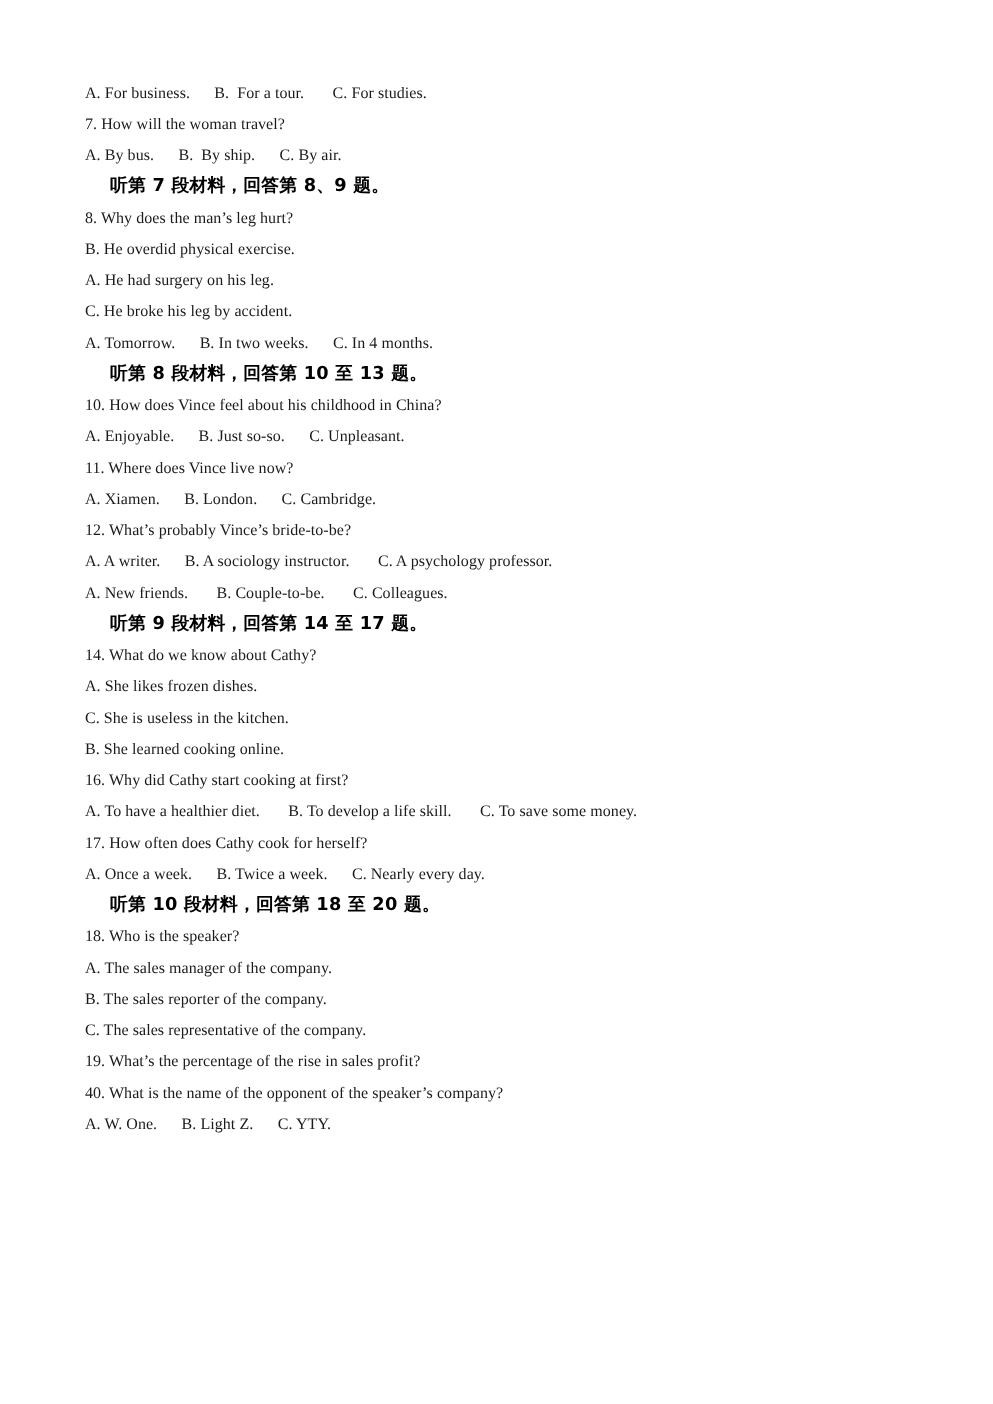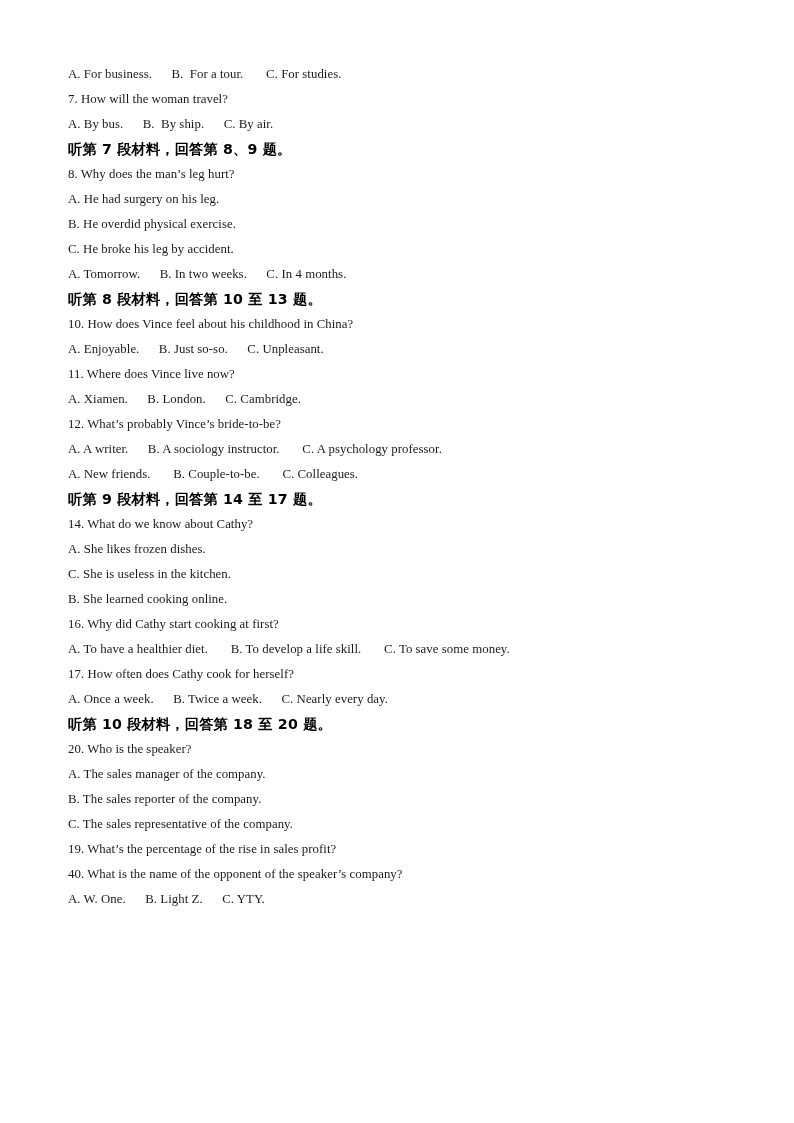--- a/index.html
+++ b/index.html
@@ -30,55 +30,56 @@
     color: #1a1a1a;
   }
   .heading {
     font-size: 14.2px;
     line-height: 25px;
     font-weight: bold;
     white-space: pre;
     color: #000000;
     font-family: "DejaVu Sans", "Liberation Sans", sans-serif;
     letter-spacing: 0.2px;
+    margin-left: 20px;
   }
 </style>
 </head>
 <body>
 
 <div class="page">
   <div class="content">
       <div class="line">A. For business.      B.  For a tour.       C. For studies.</div>
       <div class="line">7. How will the woman travel?</div>
       <div class="line">A. By bus.      B.  By ship.      C. By air.</div>
       <div class="heading">听第 7 段材料，回答第 8、9 题。</div>
       <div class="line">8. Why does the man’s leg hurt?</div>
+      <div class="line">B. He overdid physical exercise.</div>
       <div class="line">A. He had surgery on his leg.</div>
-      <div class="line">B. He overdid physical exercise.</div>
       <div class="line">C. He broke his leg by accident.</div>
       <div class="line">A. Tomorrow.      B. In two weeks.      C. In 4 months.</div>
       <div class="heading">听第 8 段材料，回答第 10 至 13 题。</div>
       <div class="line">10. How does Vince feel about his childhood in China?</div>
       <div class="line">A. Enjoyable.      B. Just so-so.      C. Unpleasant.</div>
       <div class="line">11. Where does Vince live now?</div>
       <div class="line">A. Xiamen.      B. London.      C. Cambridge.</div>
       <div class="line">12. What’s probably Vince’s bride-to-be?</div>
       <div class="line">A. A writer.      B. A sociology instructor.       C. A psychology professor.</div>
       <div class="line">A. New friends.       B. Couple-to-be.       C. Colleagues.</div>
       <div class="heading">听第 9 段材料，回答第 14 至 17 题。</div>
       <div class="line">14. What do we know about Cathy?</div>
       <div class="line">A. She likes frozen dishes.</div>
       <div class="line">C. She is useless in the kitchen.</div>
       <div class="line">B. She learned cooking online.</div>
       <div class="line">16. Why did Cathy start cooking at first?</div>
       <div class="line">A. To have a healthier diet.       B. To develop a life skill.       C. To save some money.</div>
       <div class="line">17. How often does Cathy cook for herself?</div>
       <div class="line">A. Once a week.      B. Twice a week.      C. Nearly every day.</div>
       <div class="heading">听第 10 段材料，回答第 18 至 20 题。</div>
-      <div class="line">20. Who is the speaker?</div>
+      <div class="line">18. Who is the speaker?</div>
       <div class="line">A. The sales manager of the company.</div>
       <div class="line">B. The sales reporter of the company.</div>
       <div class="line">C. The sales representative of the company.</div>
       <div class="line">19. What’s the percentage of the rise in sales profit?</div>
       <div class="line">40. What is the name of the opponent of the speaker’s company?</div>
       <div class="line">A. W. One.      B. Light Z.      C. YTY.</div>
     </div>
 </div>
 
 </body></html>

